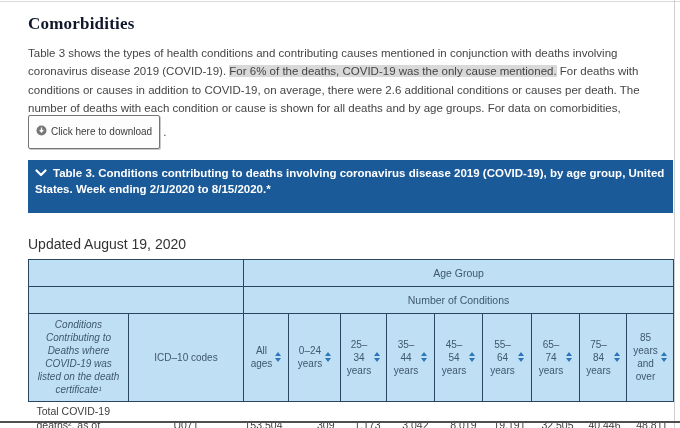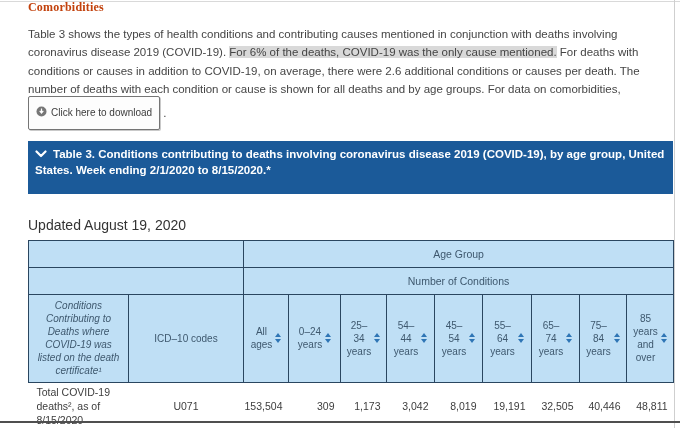--- a/index.html
+++ b/index.html
@@ -6,22 +6,23 @@
   html,body { background:#fff; }
   .page {
     position:relative; width:680px; height:428px; overflow:hidden;
     background:#fff; font-family:"Liberation Sans", sans-serif; color:#424242;
   }
   .hairline-top { position:absolute; top:1px; left:0; width:680px; height:1px; background:#d9d9d9; }
   .hairline-right { position:absolute; top:0; left:674px; width:1px; height:428px; background:#cfcfcf; }
   .content { padding-left:28px; width:674px; }
 
   h1.title {
+    margin-top:14px;
     font-family:"Liberation Serif", serif;
-    font-size:12px; font-weight:700; color:#c2410c; letter-spacing:.2px;
+    font-size:17px; font-weight:700; color:#0f172a; letter-spacing:.2px;
   }
   p.intro {
     margin-top:10px; width:642px;
     font-size:11.5px; line-height:18.4px; color:#454545;
   }
   .hl { background:#d9d9d9; }
 
   .dl-row { margin-top:3px; height:22px; display:flex; align-items:center; }
   .dl-btn {
     display:inline-flex; align-items:center; gap:4px;
@@ -156,21 +157,21 @@
 34
 years</span>
                 <span class="sort">
                   <i class="t-up"></i>
                   <i class="t-dn"></i>
                 </span>
               </div>
             </th>
           <th>
               <div class="agehdr">
-                <span class="age-label">54–
+                <span class="age-label">35–
 44
 years</span>
                 <span class="sort">
                   <i class="t-up"></i>
                   <i class="t-dn"></i>
                 </span>
               </div>
             </th>
           <th>
               <div class="agehdr">

